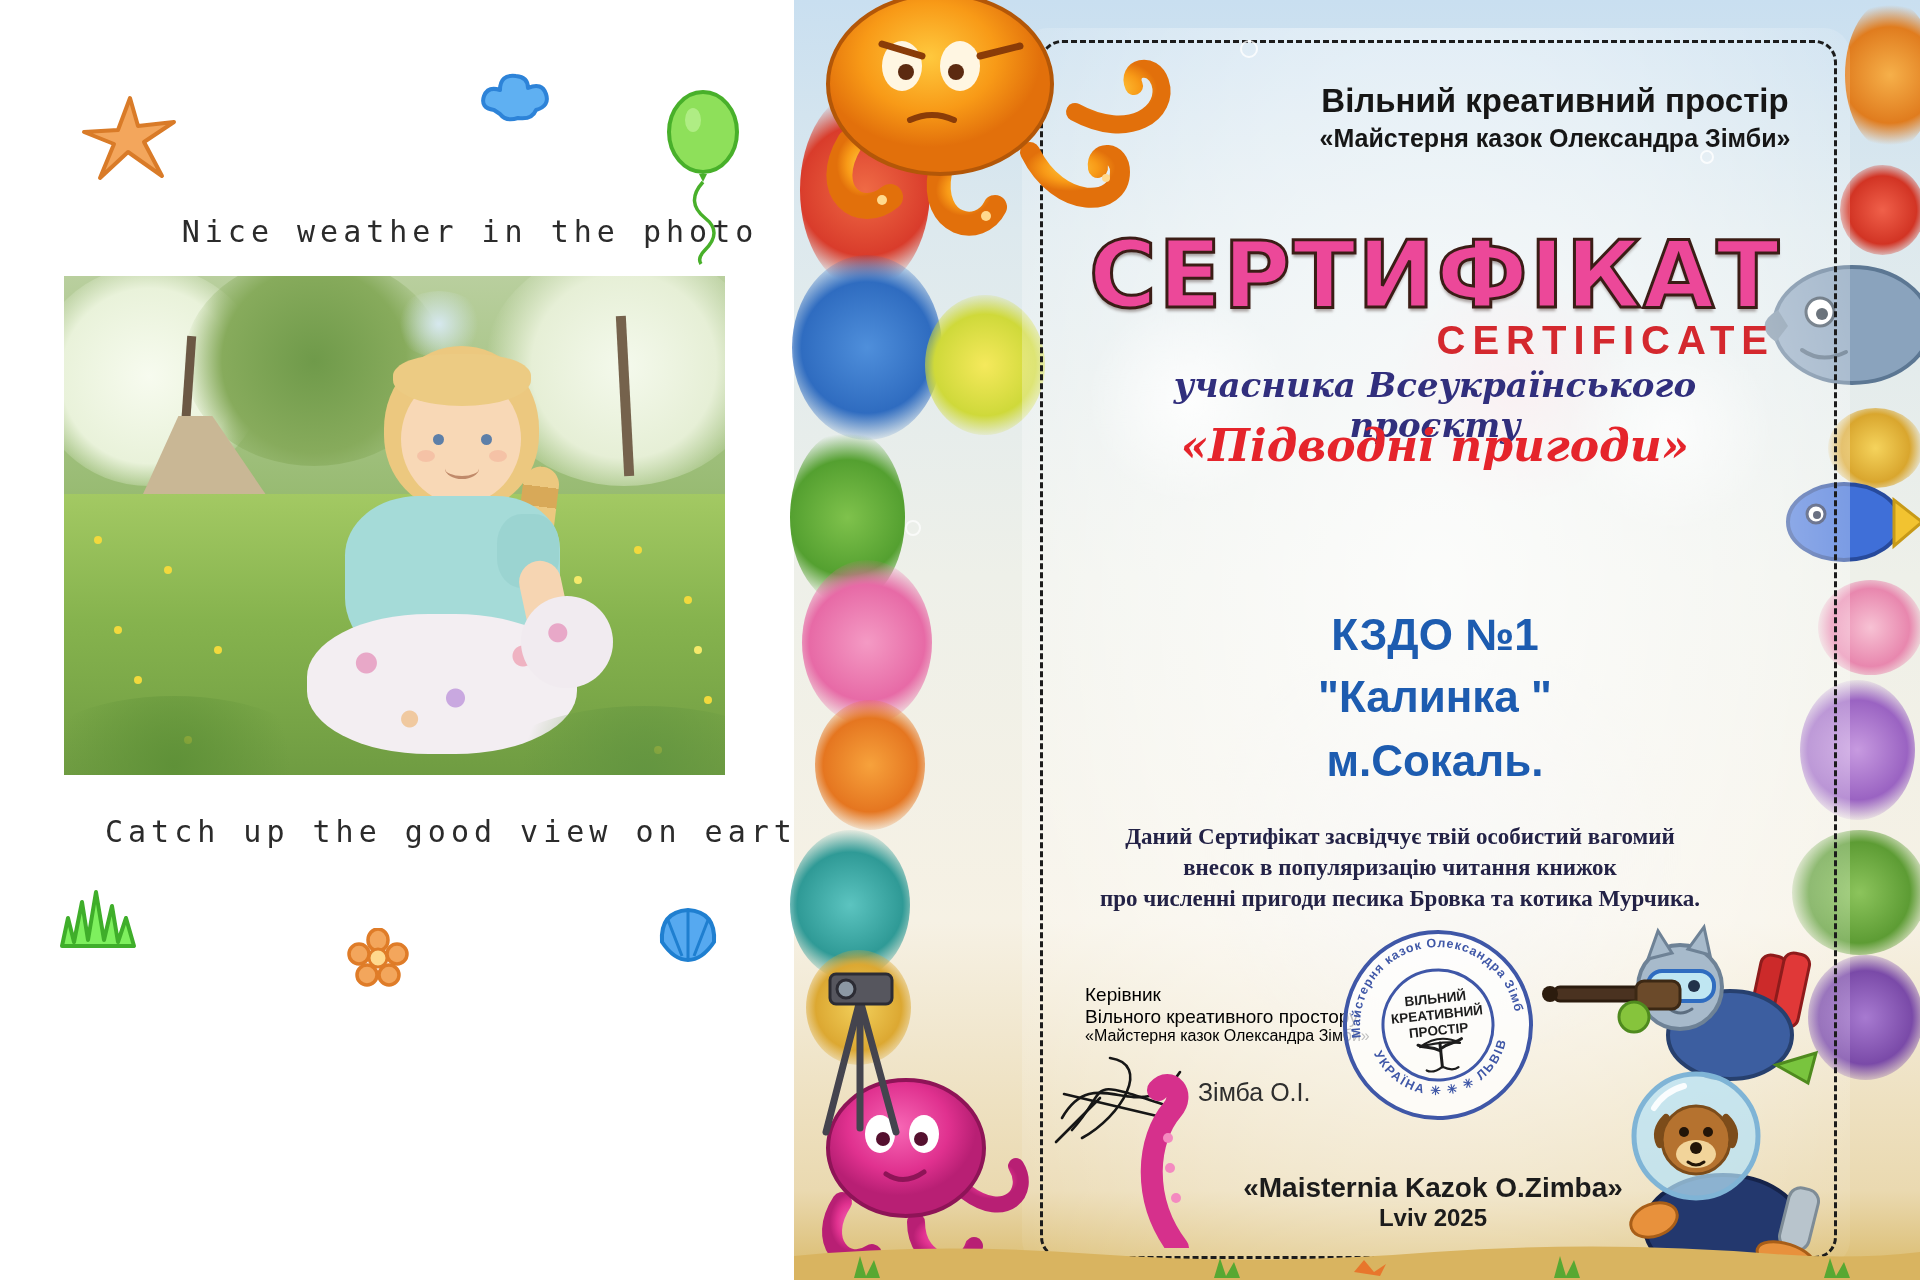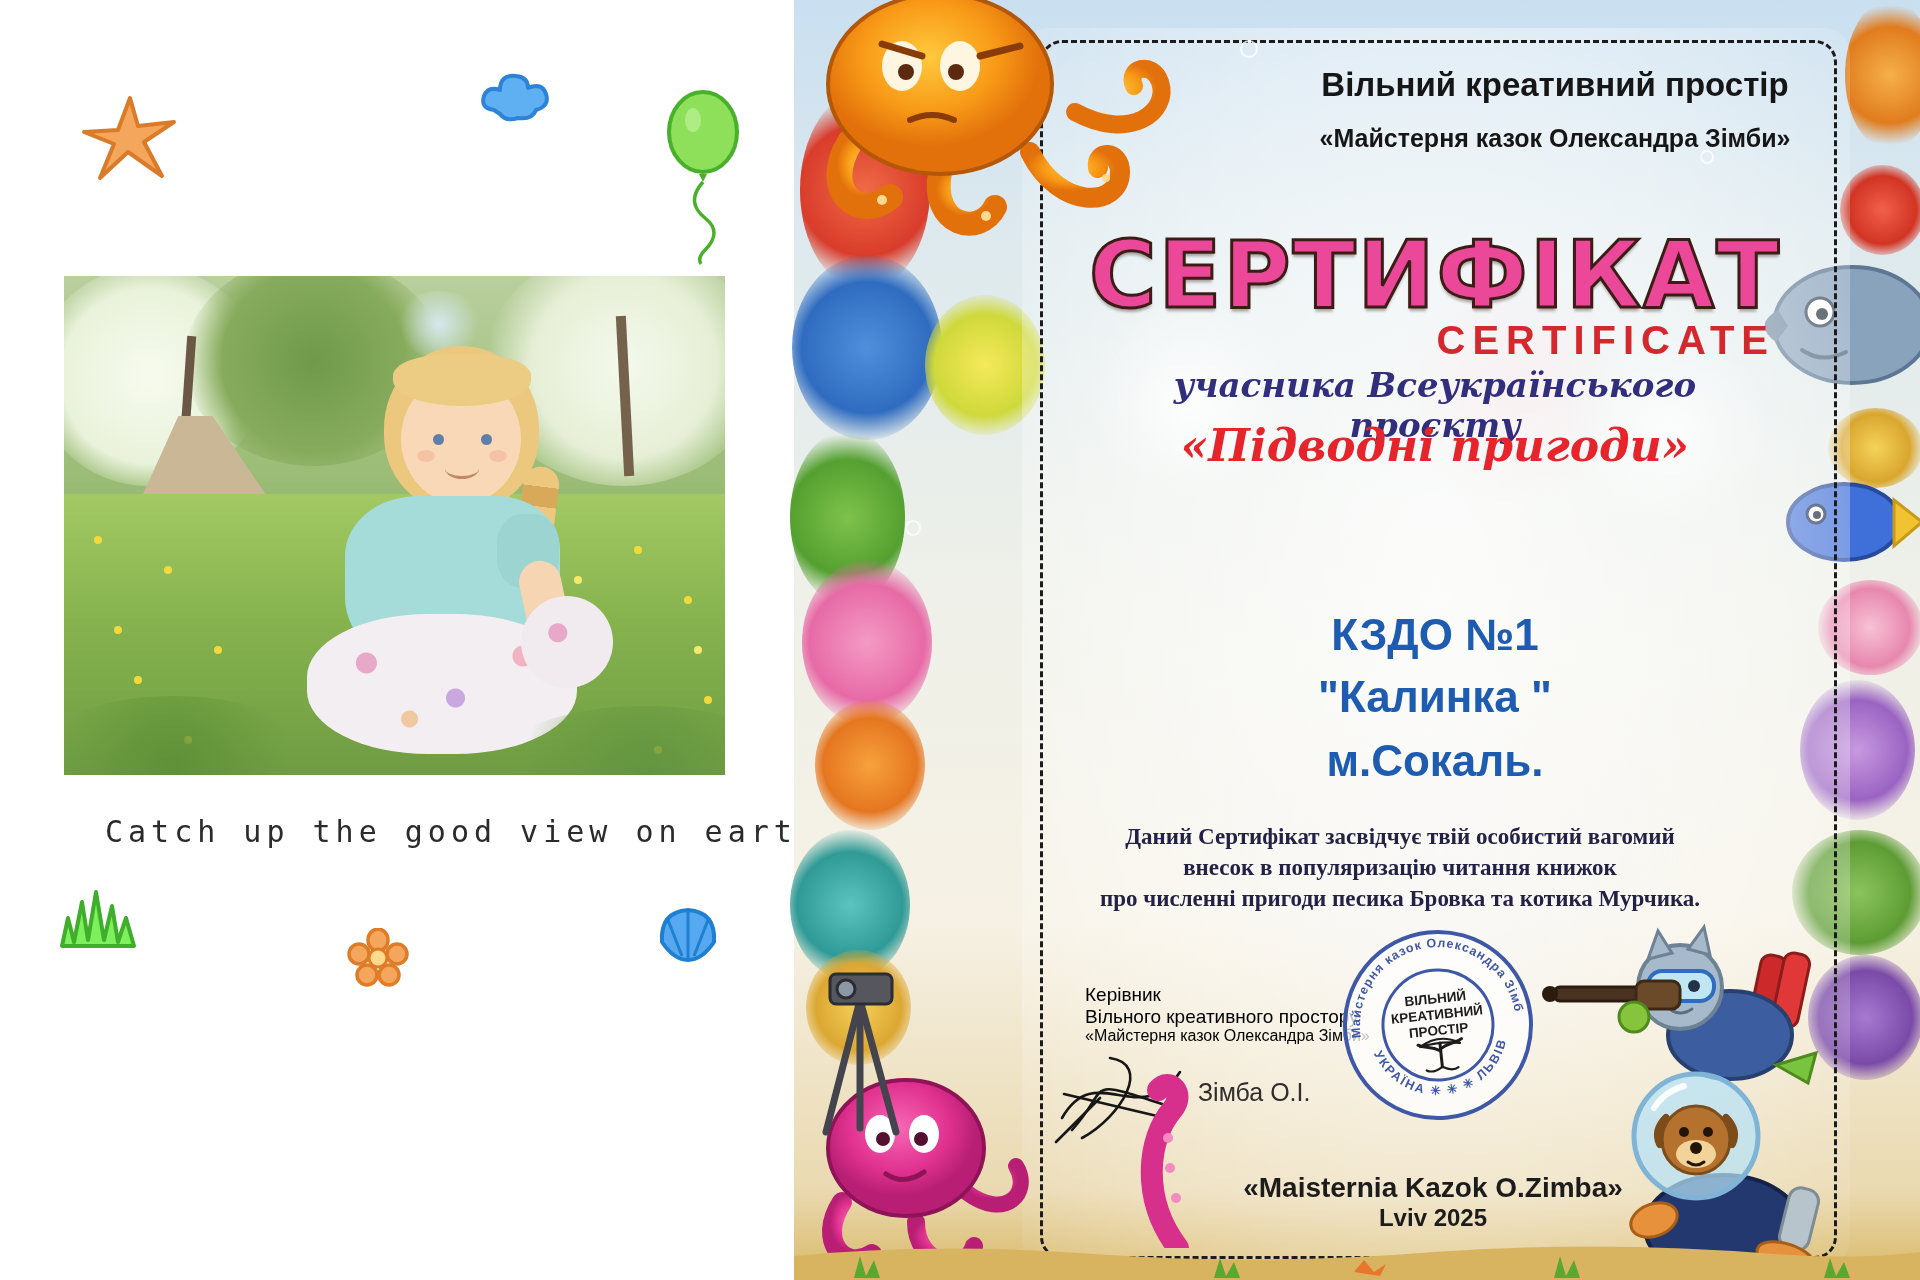--- a/index.html
+++ b/index.html
@@ -55,20 +55,21 @@
           <ellipse cx="21" cy="47" rx="10" ry="10"></ellipse>
         <ellipse cx="43" cy="47" rx="10" ry="10"></ellipse>
       </g>
       <circle cx="32" cy="30" r="9" fill="#ffd98e" stroke="#df7c28" stroke-width="3"></circle>
     </svg>
     <svg class="abs" style="left:652px;top:902px;" width="72" height="62" viewBox="0 0 72 62">
       <path d="M10 40 Q8 10 36 8 Q64 10 62 40 Q50 58 36 58 Q22 58 10 40 Z" fill="#56a9f0" stroke="#1f7fd0" stroke-width="4" stroke-linejoin="round"></path>
       <path d="M36 10 L36 56 M16 18 L30 54 M56 18 L42 54" stroke="#1f7fd0" stroke-width="3" fill="none"></path>
     </svg>
 
+    <div class="abs caption" style="left:170px;top:214px;width:600px;">Nice weather in the photo</div>
     <div class="abs caption" style="left:105px;top:814px;width:650px;">Catch up the good view on earth</div>
 
     <div class="abs" id="photo" title="Little girl with a braid in a light blue t-shirt sitting in spring grass">
 
       <div class="abs" style="left:0;top:0;width:661px;height:250px;
            background:linear-gradient(180deg,#b9cf9e,#93b86c);"></div>
       <div class="abs blob" style="left:-30px;top:-10px;width:230px;height:220px;
            background:radial-gradient(circle,#f7fbef 0%,#e9f2da 55%,rgba(233,242,218,0) 75%);"></div>
       <div class="abs blob" style="left:120px;top:-20px;width:260px;height:210px;
            background:radial-gradient(circle,#6f9a4a 0%,#87ab5c 55%,rgba(135,171,92,0) 78%);"></div>
@@ -184,21 +185,21 @@
     <path d="M120 128 Q142 118 164 128" fill="none" stroke="#8a3c08" stroke-width="6" stroke-linecap="round"></path>
     <circle cx="92" cy="208" r="5" fill="#ffd98e"></circle>
       <circle cx="196" cy="224" r="5" fill="#ffd98e"></circle>
       <circle cx="316" cy="186" r="4" fill="#ffd98e"></circle>
   </svg>
 
   <div class="abs" style="left:1240px;top:40px;width:14px;height:14px;border:2px solid rgba(255,255,255,.8);border-radius:50%;"></div>
   <div class="abs" style="left:1700px;top:150px;width:10px;height:10px;border:2px solid rgba(255,255,255,.8);border-radius:50%;"></div>
   <div class="abs" style="left:905px;top:520px;width:12px;height:12px;border:2px solid rgba(255,255,255,.7);border-radius:50%;"></div>
 
-  <div class="abs" style="left:1300px;top:66px;width:510px;text-align:center;font-size:33px;font-weight:bold;color:#161616;">Вільний креативний простір</div>
+  <div class="abs" style="left:1300px;top:82px;width:510px;text-align:center;font-size:33px;font-weight:bold;color:#161616;">Вільний креативний простір</div>
   <div class="abs" style="left:1300px;top:124px;width:510px;text-align:center;font-size:25px;font-weight:bold;color:#161616;">«Майстерня казок Олександра Зімби»</div>
 
   <div class="abs ctext" style="left:1085px;top:222px;width:700px;font-family:'DejaVu Sans',sans-serif;font-weight:700;font-size:92px;
               color:#ec4899;-webkit-text-stroke:3px #3b1d16;letter-spacing:2px;text-shadow:0 4px 3px rgba(40,15,10,.35);">СЕРТИФІКАТ</div>
   <div class="abs" style="left:1085px;top:318px;width:690px;text-align:right;font-weight:bold;font-size:40px;letter-spacing:7px;color:#d4282e;">CERTIFICATE</div>
 
   <div class="abs ctext serifit" style="left:1110px;top:365px;width:650px;font-size:34px;color:#312f7d;">учасника Всеукраїнського проєкту</div>
   <div class="abs ctext serifit" style="left:1110px;top:420px;width:650px;font-size:44px;color:#e5242b;">«Підводні пригоди»</div>
 
   <div class="abs ctext nameline" style="left:1135px;top:610px;width:600px;">КЗДО №1</div>

